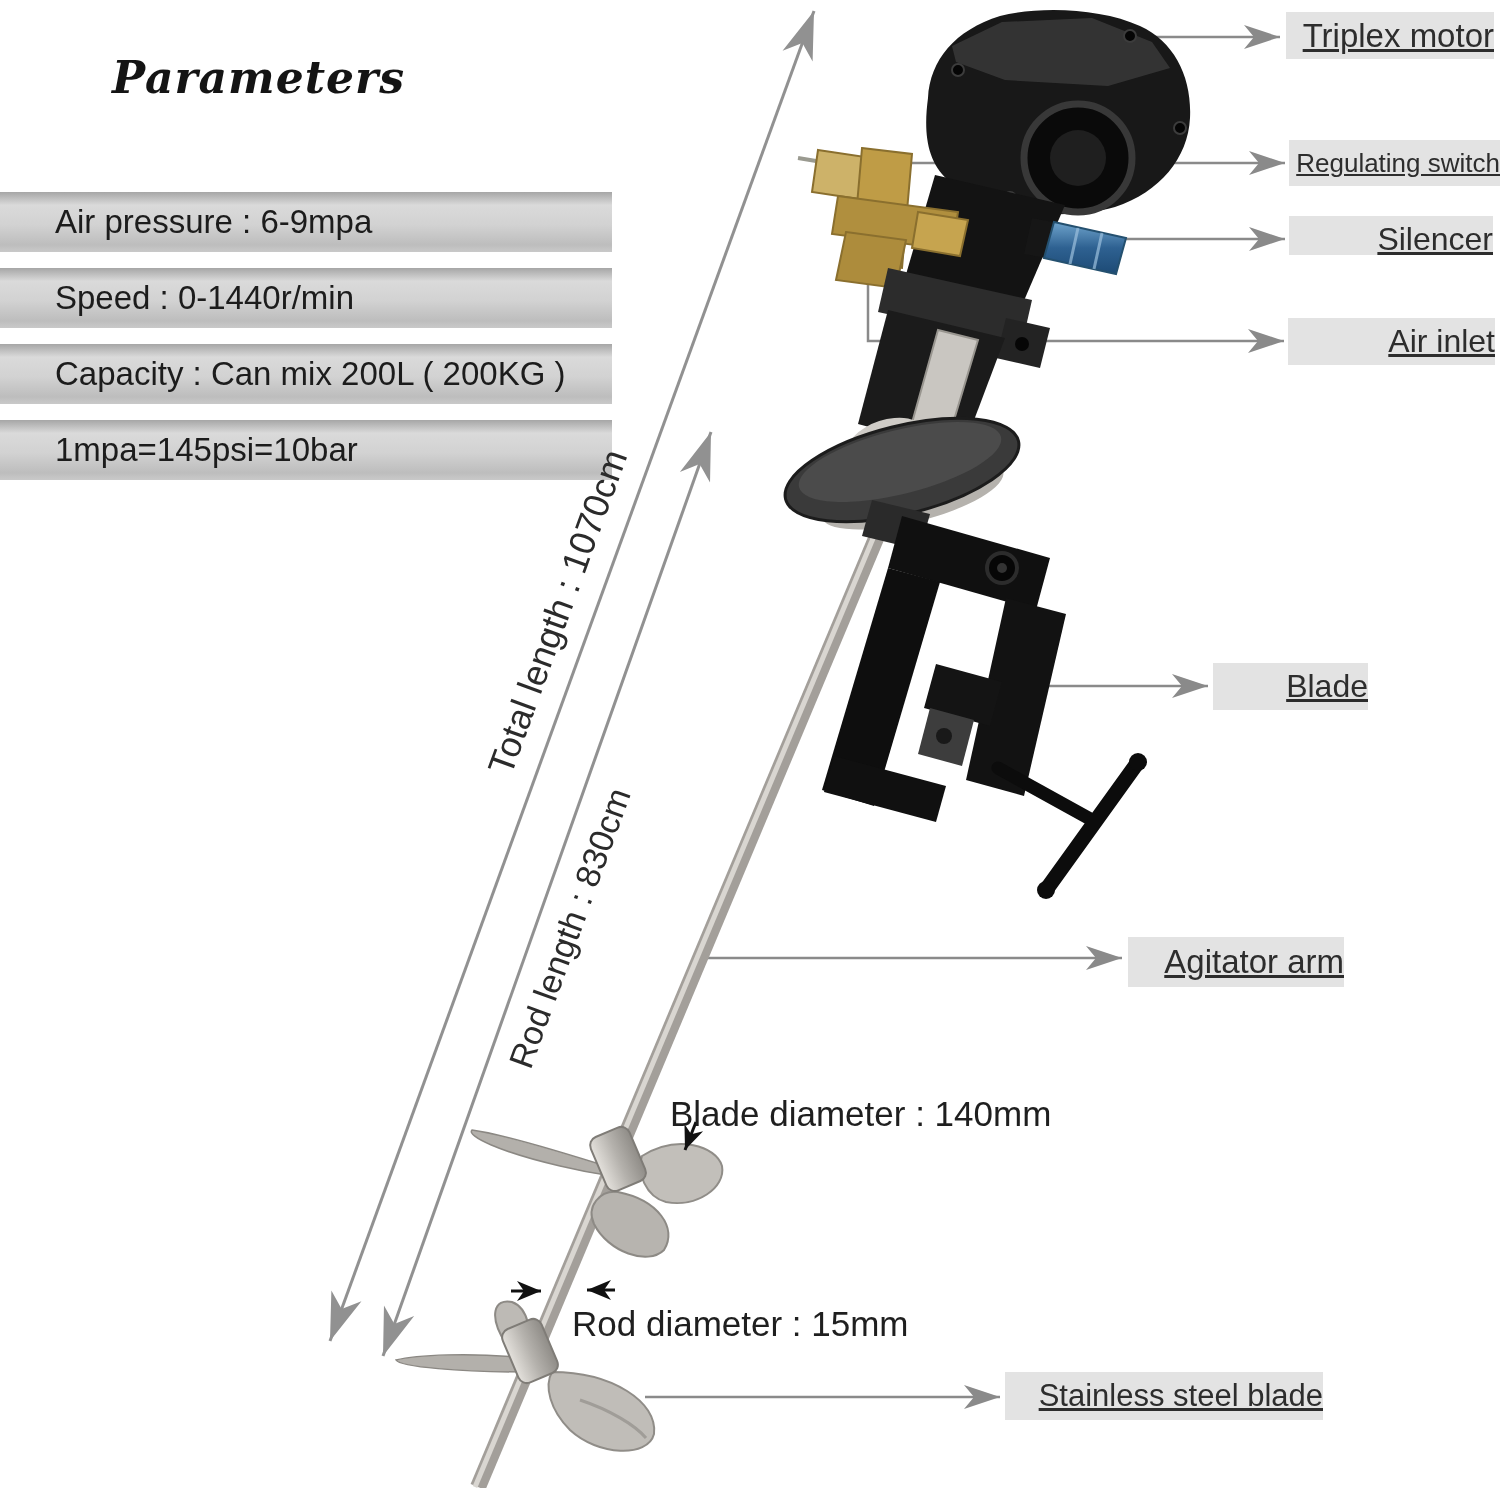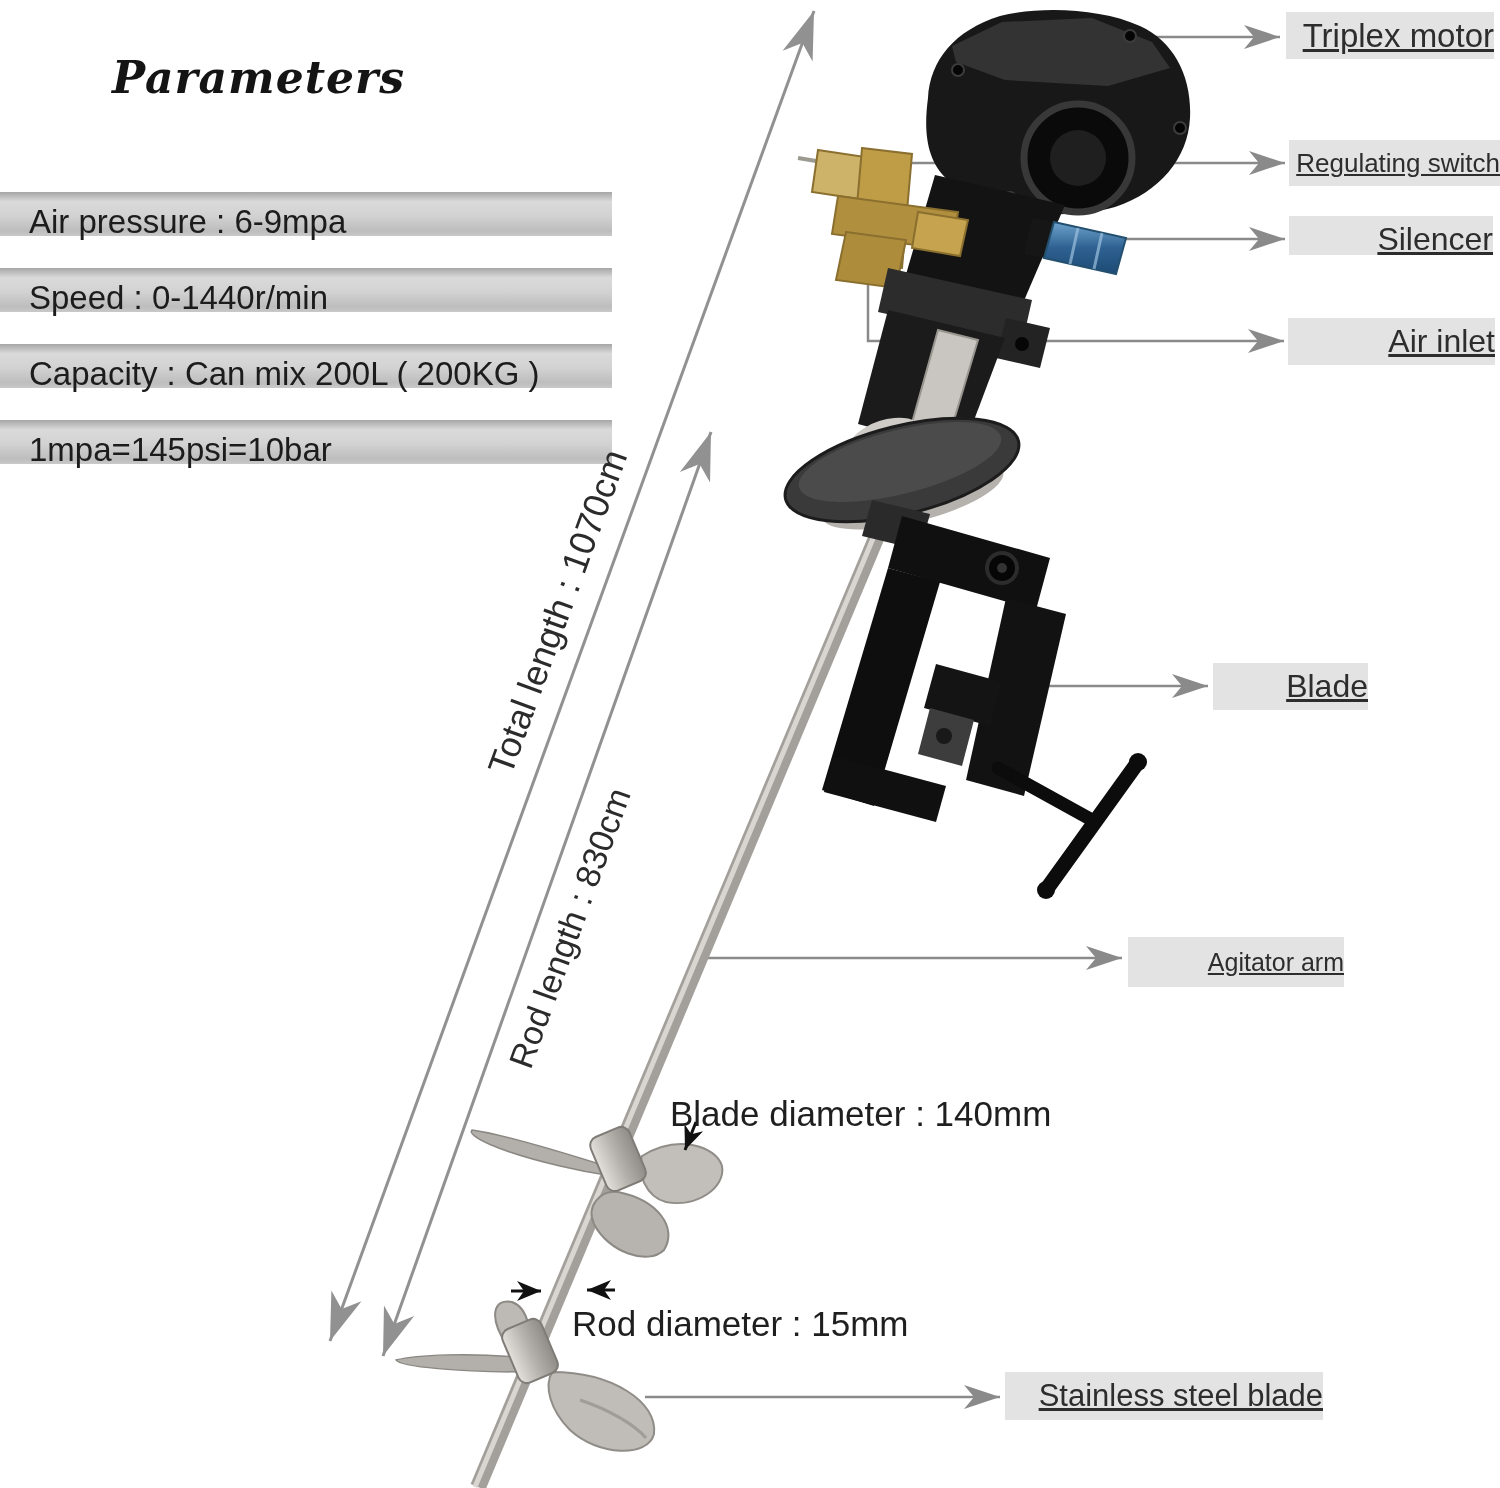--- a/index.html
+++ b/index.html
@@ -13,22 +13,22 @@
     position:relative;width:1500px;height:1488px;background:#ffffff;overflow:hidden;
     font-family:"Liberation Sans",sans-serif;color:var(--text-dark);
   }
   svg.art{position:absolute;left:0;top:0;width:1500px;height:1488px;}
   .page-title{
     position:absolute;left:112px;top:52px;margin:0;
     font-family:"DejaVu Serif",serif;font-style:italic;font-weight:700;
     font-size:44px;color:#141414;letter-spacing:1px;white-space:nowrap;
   }
   .spec{
-    position:absolute;left:0;width:612px;height:44px;line-height:60px;
-    padding-left:29px;box-sizing:border-box;font-size:33px;color:#1c1c1c;
+    position:absolute;left:0;width:612px;height:60px;line-height:60px;
+    padding-left:55px;box-sizing:border-box;font-size:33px;color:#1c1c1c;
     background:linear-gradient(180deg,#a6a6a6 0%,#dadada 22%,#d2d2d2 55%,#bdbdbd 88%,#c9c9c9 100%);
     white-space:nowrap;
   }
   .plabel{
     position:absolute;background:var(--label-box-bg);color:#2d2d2d;
     text-align:right;white-space:nowrap;overflow:hidden;text-decoration:underline;
   }
   .ann{
     position:absolute;font-size:35px;color:#1f1f1f;white-space:nowrap;
   }
@@ -183,21 +183,21 @@
   <div class="spec" style="top:192px">Air pressure : 6-9mpa</div>
   <div class="spec" style="top:268px">Speed : 0-1440r/min</div>
   <div class="spec" style="top:344px">Capacity : Can mix 200L ( 200KG )</div>
   <div class="spec" style="top:420px">1mpa=145psi=10bar</div>
 
   <div class="plabel" style="left:1286px;top:12px;width:208px;height:47px;line-height:47px;font-size:33px">Triplex motor</div>
   <div class="plabel" style="left:1289px;top:140px;width:211px;height:46px;line-height:46px;font-size:26px">Regulating switch</div>
   <div class="plabel" style="left:1289px;top:216px;width:204px;height:39px;line-height:46px;font-size:32px">Silencer</div>
   <div class="plabel" style="left:1288px;top:318px;width:207px;height:47px;line-height:47px;font-size:32px">Air inlet</div>
   <div class="plabel" style="left:1213px;top:663px;width:155px;height:47px;line-height:47px;font-size:32px">Blade</div>
-  <div class="plabel" style="left:1128px;top:937px;width:216px;height:50px;line-height:50px;font-size:25px">Agitator arm</div>
+  <div class="plabel" style="left:1128px;top:937px;width:216px;height:50px;line-height:50px;font-size:33px">Agitator arm</div>
   <div class="plabel" style="left:1005px;top:1372px;width:318px;height:48px;line-height:48px;font-size:31px">Stainless steel blade</div>
 
   <div class="dim" style="left:558px;top:612px">Total length : 1070cm</div>
   <div class="dim rod" style="left:570px;top:928px">Rod length : 830cm</div>
 
   <div class="ann" style="left:670px;top:1094px">Blade diameter : 140mm</div>
   <div class="ann" style="left:572px;top:1304px">Rod diameter : 15mm</div>
 
 </div>
 

